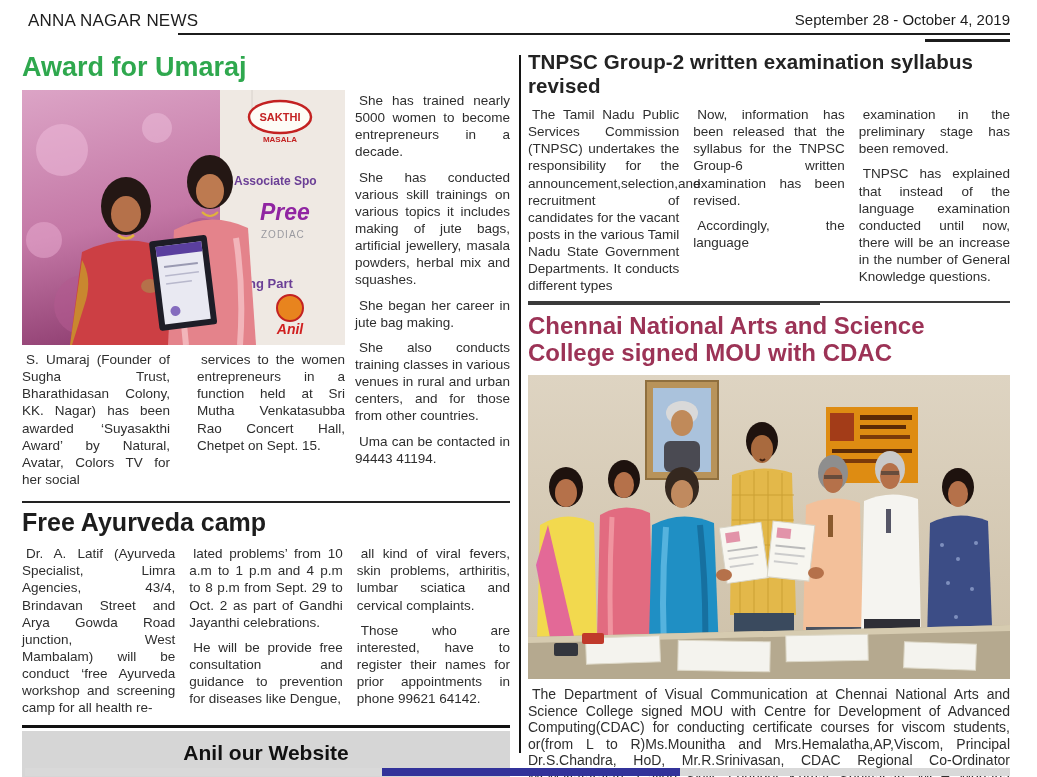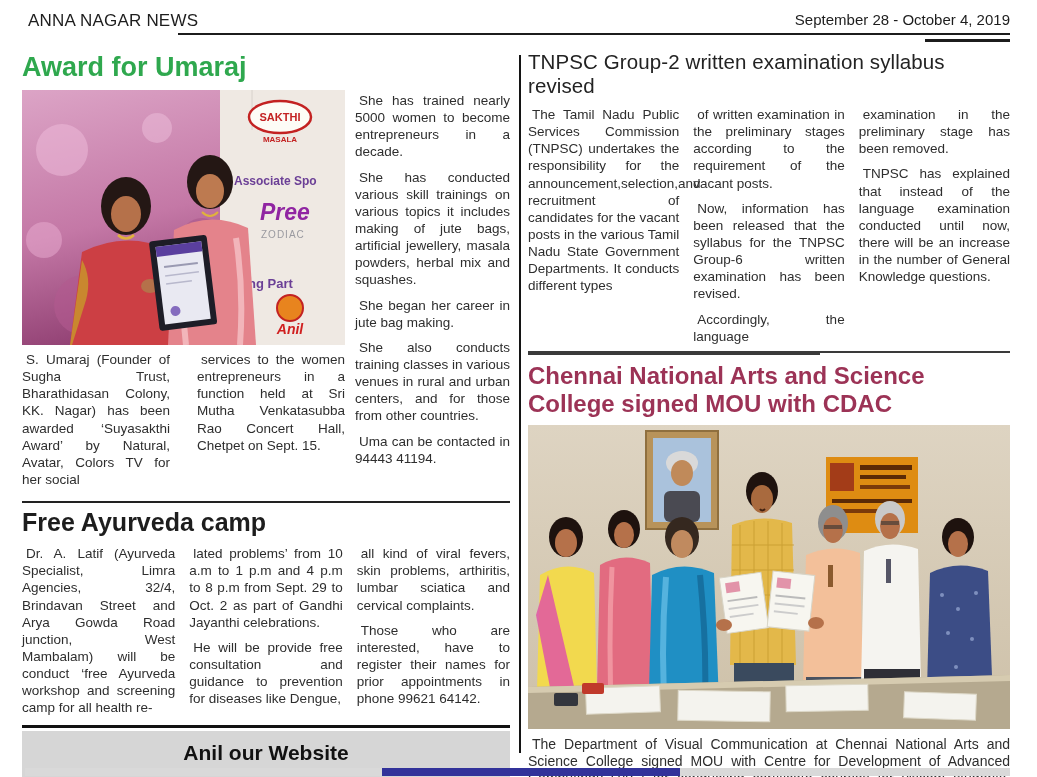--- a/index.html
+++ b/index.html
@@ -37,21 +37,21 @@
   .caption-cols p{flex:1 1 0;min-width:0;}
   .award-col3{flex:1 1 0;min-width:0;padding-top:2px;}
   .sec-rule{margin-top:5px;height:2px;background:#222;}
   .ayur-head{margin:5px 0 8px 0;font-size:25px;font-weight:bold;color:#1d1d1d;}
   .thick-rule{margin-top:8px;height:3px;background:#111;}
   .website-box{margin-top:3px;height:72px;background:var(--website-box-bg);
                display:flex;flex-direction:column;align-items:center;justify-content:center;gap:4px;}
   .website-box div{font-size:21px;font-weight:bold;color:#111;}
   
   .right{position:absolute;left:528px;top:50px;width:482px;}
-  .tnpsc-head{margin:0 0 8px 0;font-size:20.5px;font-weight:normal;color:#232323;letter-spacing:.1px;}
+  .tnpsc-head{margin:0 0 8px 0;font-size:20.5px;font-weight:bold;color:#232323;letter-spacing:.1px;}
   .split-rule{margin-top:6px;height:2px;background:#3a3a3a;position:relative;}
   .split-rule::after{content:"";position:absolute;left:0;top:2px;width:292px;height:2px;background:#3a3a3a;}
   .mou-head{margin:9px 0 8px 0;font-size:24px;line-height:1.16;font-weight:bold;color:var(--mou-headline);}
   .mou-photo{width:482px;height:304px;}
   .mou-caption{font-size:14px;line-height:1.18;text-align:justify;margin:7px 0 0 0;text-indent:4px;}
   
   .footer-bar{position:absolute;left:25px;top:768px;width:985px;height:8px;background:var(--footer-bar-gray);}
   .footer-blue{position:absolute;left:357px;top:0;width:298px;height:100%;background:var(--footer-bar-blue);}
 </style>
 </head>
@@ -147,21 +147,21 @@
         <p class="jtext">Uma can be contacted in 94443 41194.</p>
       </div>
     </div>
 
     <div class="sec-rule"></div>
 
     <h2 class="ayur-head">Free Ayurveda camp</h2>
 
     <div class="cols3">
       <div class="col">
-        <p class="jtext">Dr. A. Latif (Ayurveda Specialist, Limra Agencies, 32/4, Brindavan Street and Arya Gowda Road junction, West Mambalam) will be conduct ‘free Ayurveda workshop and screening camp for all health re-</p>
+        <p class="jtext">Dr. A. Latif (Ayurveda Specialist, Limra Agencies, 43/4, Brindavan Street and Arya Gowda Road junction, West Mambalam) will be conduct ‘free Ayurveda workshop and screening camp for all health re-</p>
       </div>
       <div class="col">
         <p class="jtext">lated problems’ from 10 a.m to 1 p.m  and 4 p.m to 8 p.m from Sept. 29 to Oct. 2 as part of Gandhi Jayanthi celebrations.</p>
         <p class="jtext">He will be provide free consultation and guidance to prevention for diseases like Dengue,</p>
       </div>
       <div class="col">
         <p class="jtext">all kind of viral fevers, skin problems, arthiritis, lumbar sciatica and cervical complaints.</p>
         <p class="jtext">Those who are interested, have to register their names for prior appointments in phone 99621 64142.</p>
       </div>
     </div>
@@ -177,21 +177,20 @@
 
   <section class="right">
 
     <h2 class="tnpsc-head">TNPSC Group-2 written examination syllabus revised</h2>
 
     <div class="cols3">
       <div class="col">
         <p class="jtext">The Tamil Nadu Public Services Commission (TNPSC) undertakes the responsibility for the announcement,selection,and recruitment of candidates for the vacant posts in the various Tamil Nadu State Government Departments. It conducts different types</p>
       </div>
       <div class="col">
-        <p class="jtext">of written examination in the preliminary stages according to the requirement of the vacant posts.</p>
         <p class="jtext">Now, information has been released that the syllabus for the TNPSC Group-6 written examination has been revised.</p>
         <p class="jtext">Accordingly, the language</p>
       </div>
       <div class="col">
         <p class="jtext">examination in the preliminary stage has been removed.</p>
         <p class="jtext">TNPSC has explained that instead of the language examination conducted until now, there will be an increase in the number of General Knowledge questions.</p>
       </div>
     </div>
 
     <div class="split-rule"></div>

